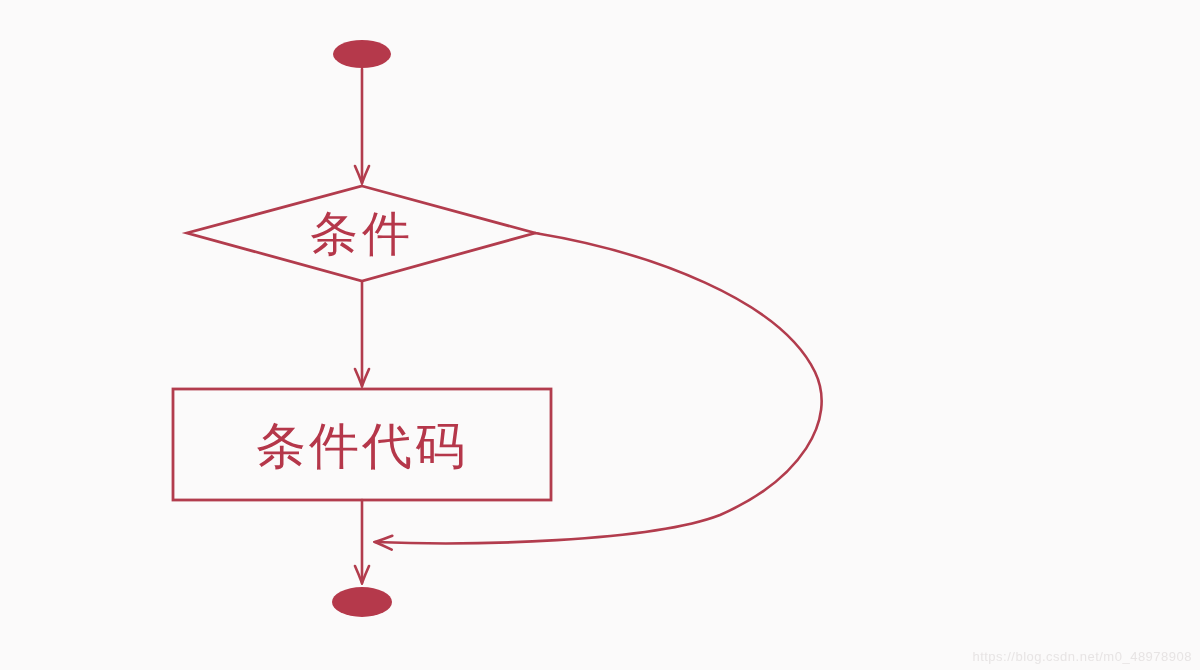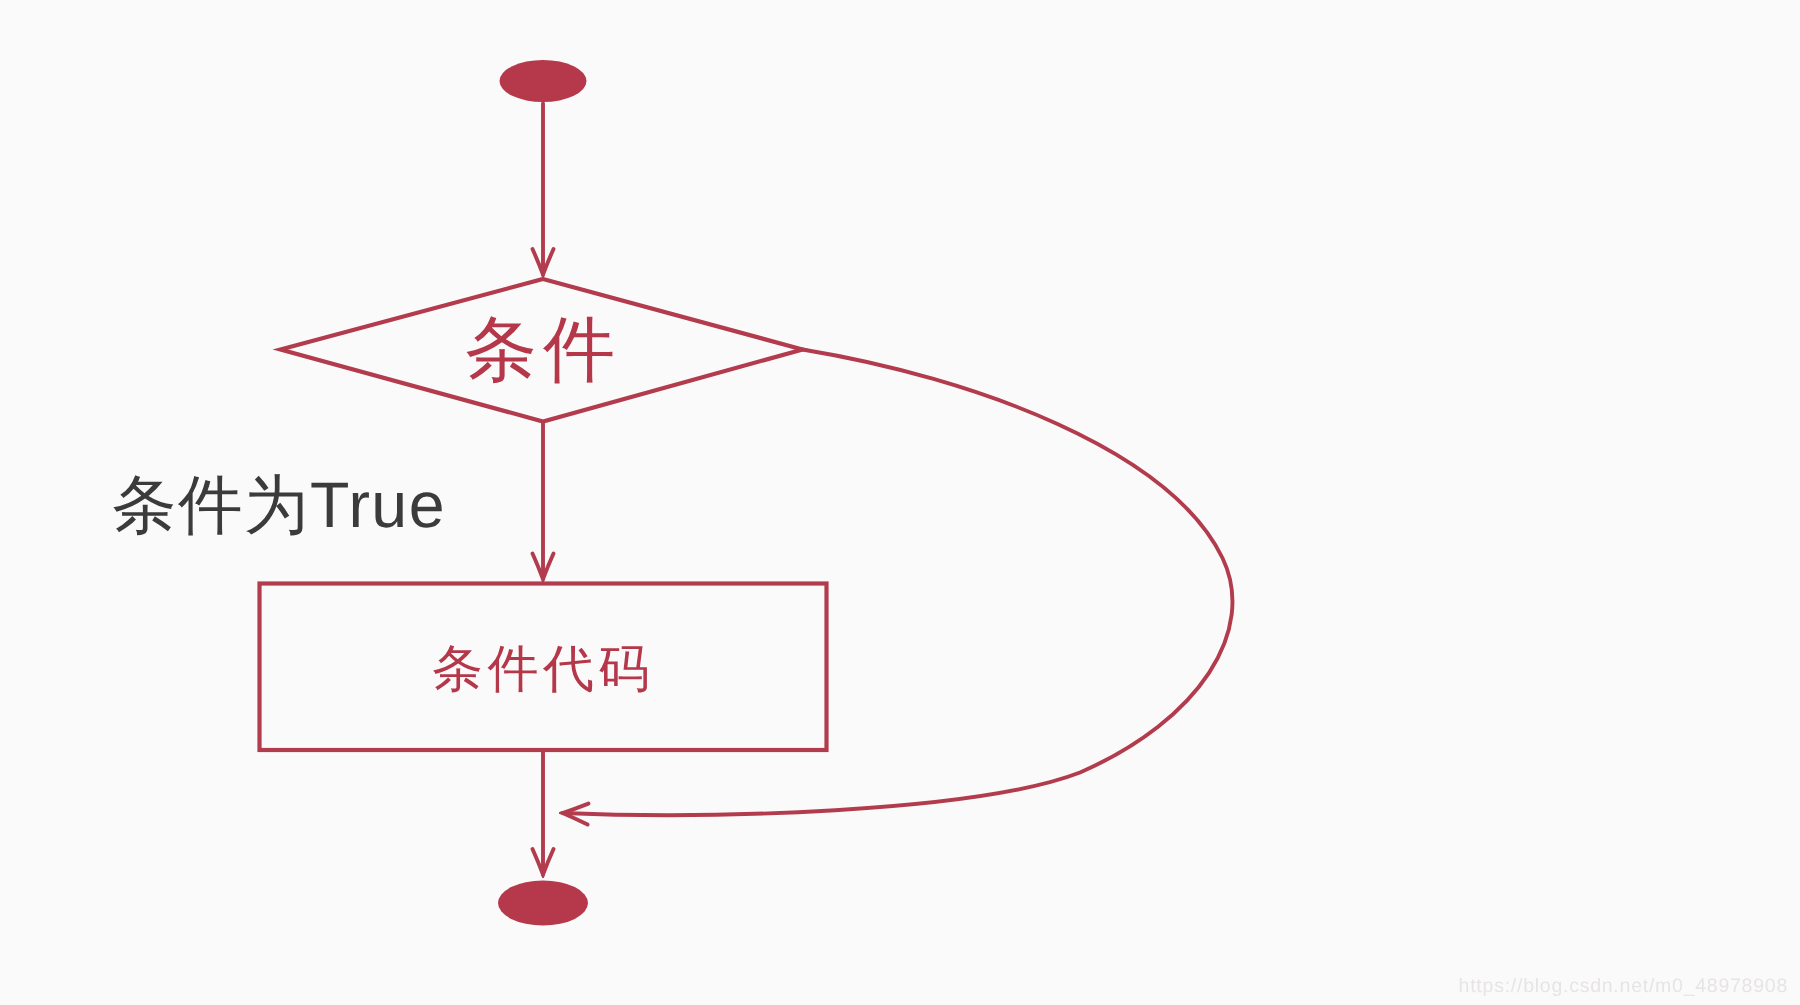--- a/index.html
+++ b/index.html
@@ -25,21 +25,21 @@
   .node-fill{fill:var(--node-fill);stroke:none;}
   .arrowhead-path{stroke:var(--shape-stroke);stroke-width:2.6;fill:none;stroke-linecap:round;stroke-linejoin:miter;}
 
   .label{
     position:absolute;transform:translate(-50%,-50%);
     white-space:nowrap;line-height:1;
   }
   .label-red{color:var(--shape-text);}
   .label-gray{color:var(--edge-label-text);}
   .condition-label{left:362px;top:234px;font-size:48px;letter-spacing:4px;}
-  .body-label{left:362px;top:446px;font-size:34px;letter-spacing:3px;}
+  .body-label{left:362px;top:446px;font-size:50px;letter-spacing:3px;}
   .true-label{left:186px;top:338px;font-size:43px;letter-spacing:1px;}
   .false-label{left:988px;top:374px;font-size:43px;letter-spacing:1px;}
   .watermark{
     position:absolute;right:8px;bottom:6px;
     font-size:13px;color:var(--watermark-text);
     letter-spacing:0.5px;
   }
 </style>
 </head>
 <body>
@@ -67,17 +67,16 @@
 
     <line class="edge" x1="362" y1="500" x2="362" y2="583" marker-end="url(#arrow)"></line>
 
     <ellipse class="node-fill" cx="362" cy="602" rx="30" ry="15"></ellipse>
   </svg>
 
   <div class="label label-red condition-label">条件</div>
 
   <div class="label label-red body-label">条件代码</div>
 
-  <div class="label label-gray true-label">条件为True</div>
 
 
   <div class="watermark">https://blog.csdn.net/m0_48978908</div>
 </div>
 
 </body></html>

